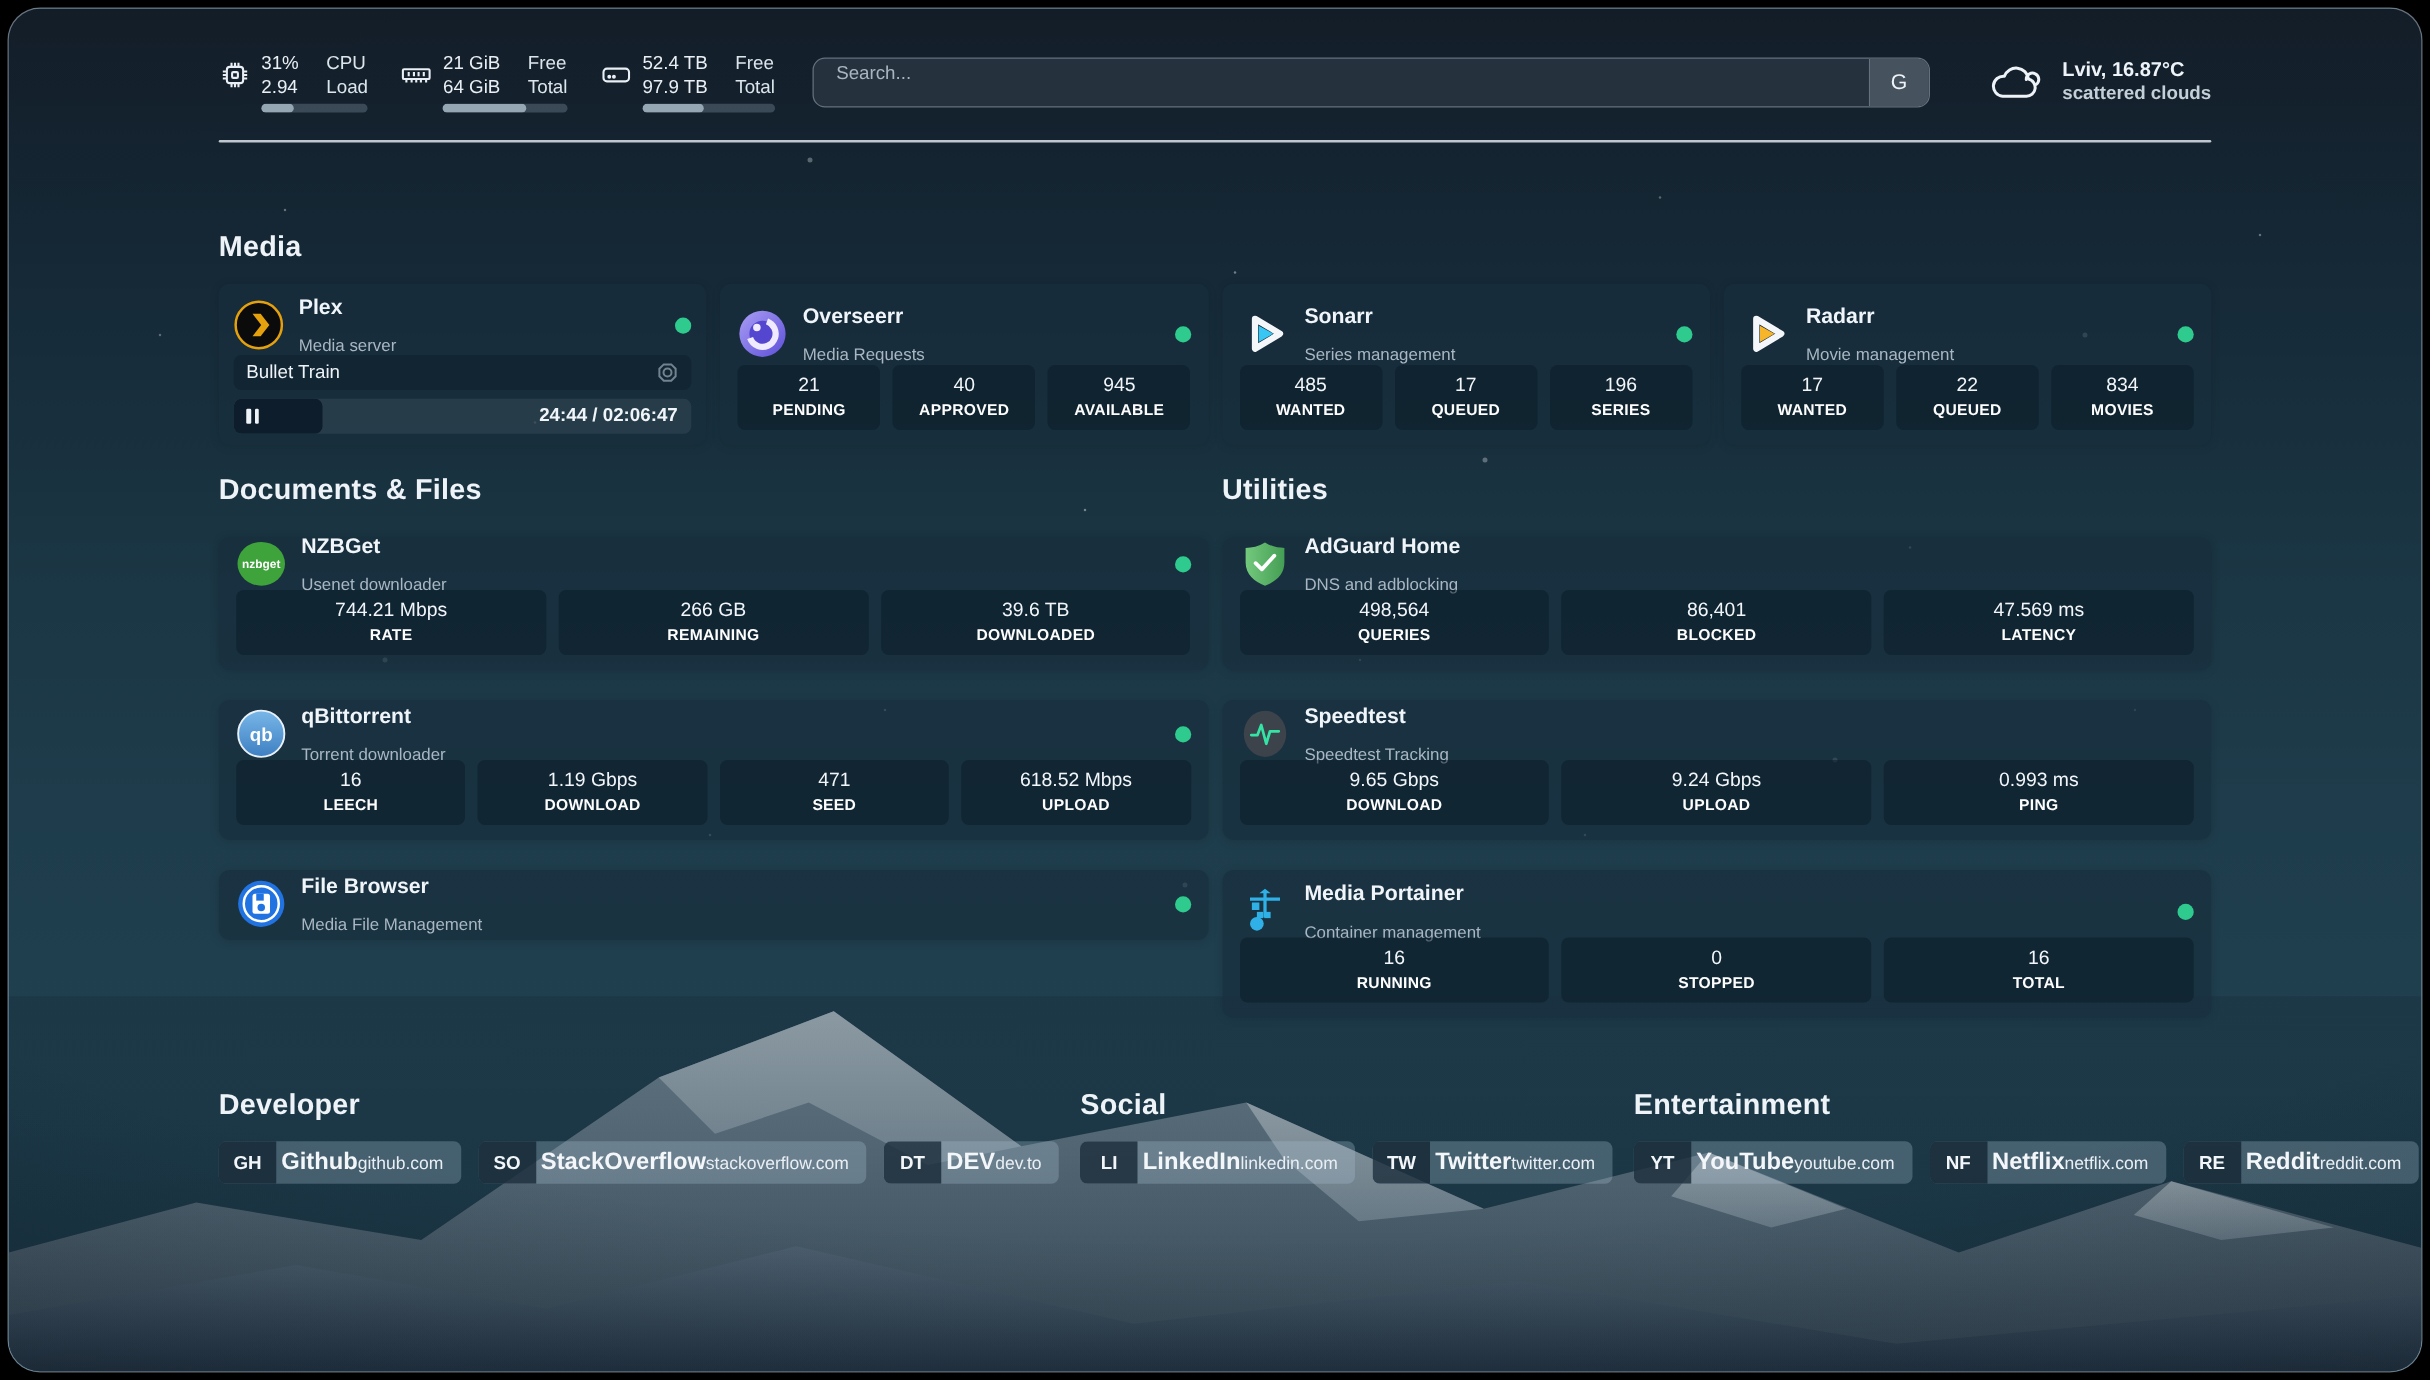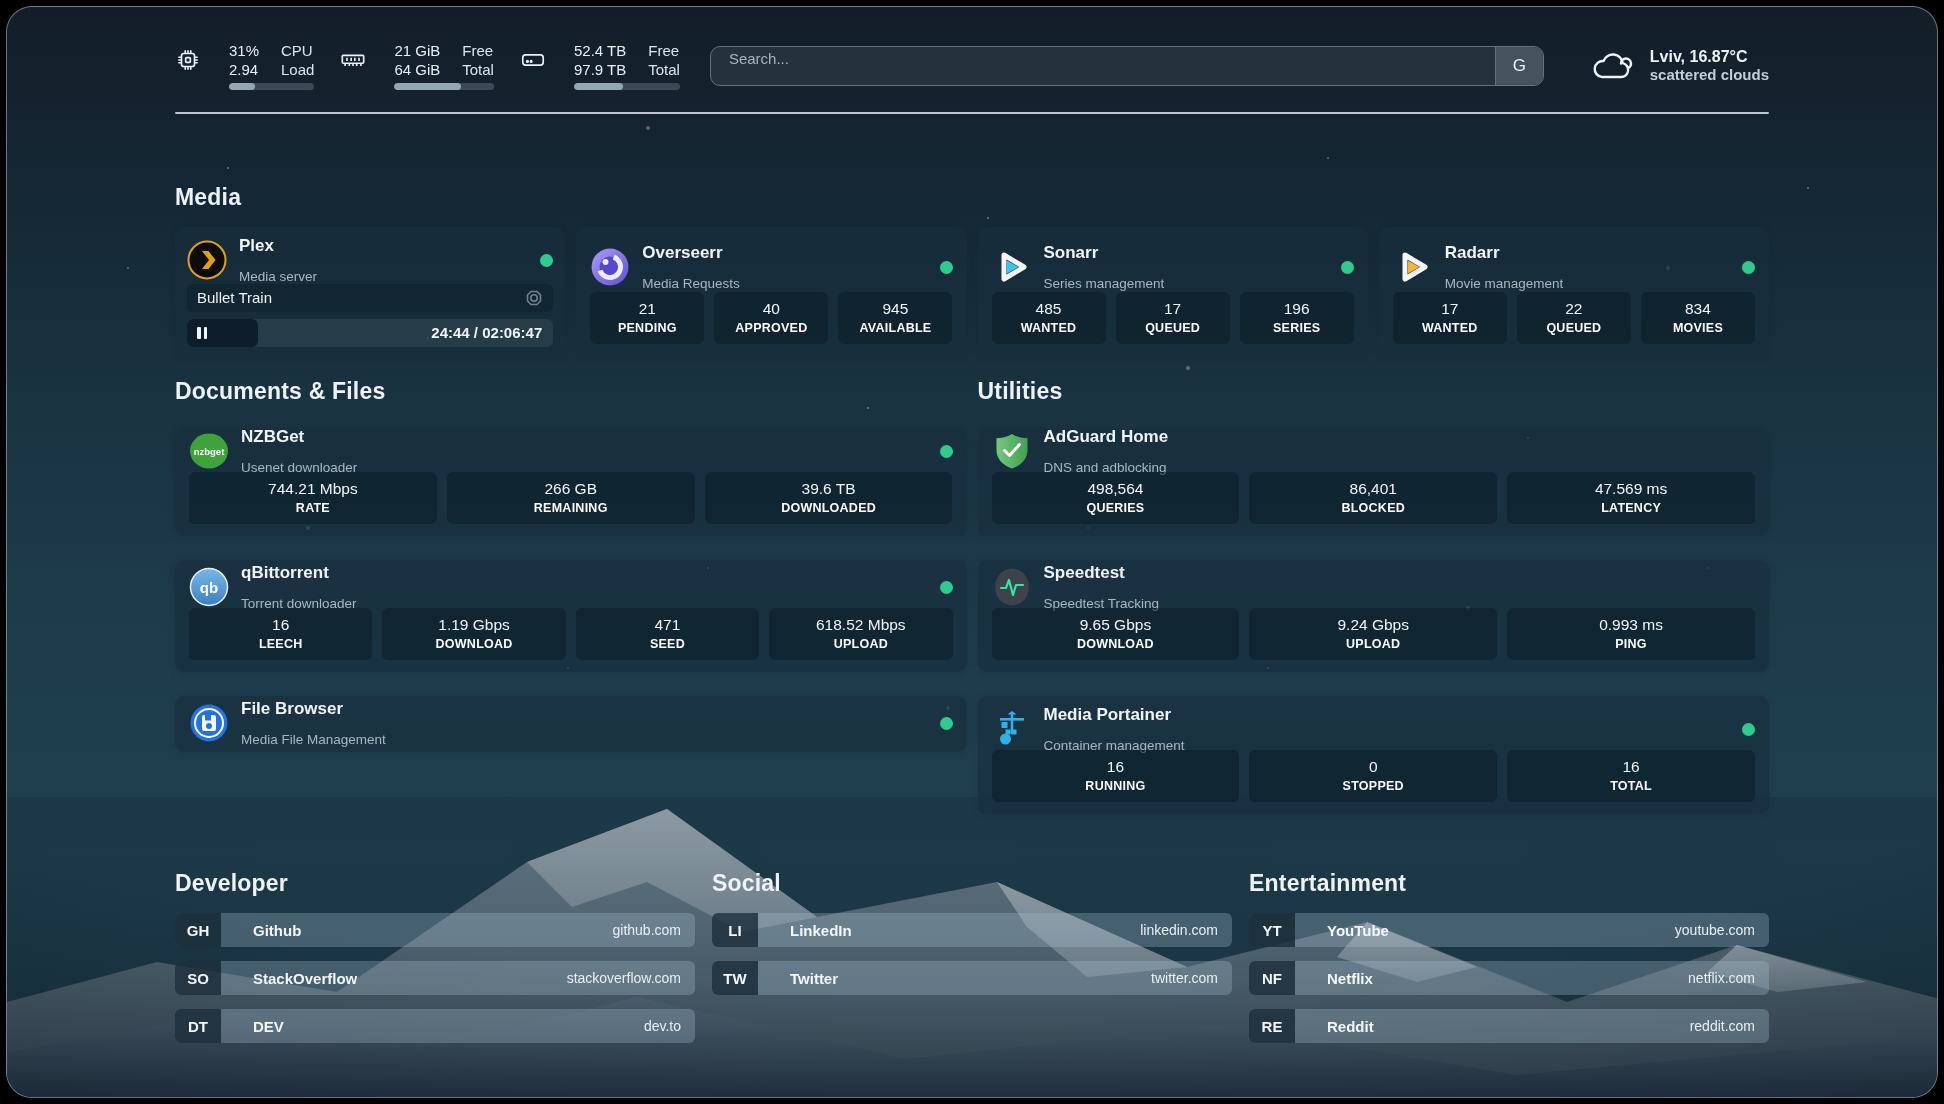--- a/index.html
+++ b/index.html
@@ -23,21 +23,21 @@
       700px 560px 0 0 rgba(255,255,255,.4), 1080px 520px 0 0 rgba(255,255,255,.3),
       1460px 600px 0 1px rgba(255,255,255,.35), 240px 700px 0 0 rgba(255,255,255,.3),
       560px 660px 0 0 rgba(255,255,255,.4), 940px 700px 0 1px rgba(255,255,255,.3),
       1260px 660px 0 0 rgba(255,255,255,.35), 1700px 560px 0 0 rgba(255,255,255,.3),
       1800px 180px 0 0 rgba(255,255,255,.35), 120px 260px 0 0 rgba(255,255,255,.3); }
   .content { position:relative; z-index:2; padding:0 168px; height:100%; }
 
   
   .header { display:flex; align-items:center; padding-top:34px; }
   .sys-stats { display:flex; gap:26px; }
-  .sys-stat { display:flex; gap:28px; align-items:flex-start; }
+  .sys-stat { display:flex; gap:8px; align-items:flex-start; }
   .sys-icon { width:26px; height:26px; margin-top:6px; flex:none; }
   .sys-icon svg { width:100%; height:100%; }
   .sys-body { display:flex; flex-direction:column; }
   .sys-rows { display:flex; gap:22px; }
   .sys-col { display:flex; flex-direction:column; }
   .sys-val { font-size:15px; line-height:19px; color:#e9eff4; }
   .sys-lab { font-size:15px; line-height:19px; color:#dce5ec; }
   .sys-bar { height:7px; border-radius:4px; background:rgba(160,180,195,0.28); margin-top:4px; overflow:hidden; }
   .sys-fill { height:100%; background:#96a7b4; border-radius:4px; }
 
@@ -94,27 +94,27 @@
 
   .two-col { margin-top:22px; display:grid; grid-template-columns:1fr 1fr; column-gap:11px; }
   .col-cards { display:flex; flex-direction:column; }
   .col-cards .app-card { margin-top:24px; }
   .col-cards .app-card:first-of-type { margin-top:25px; }
   .h106 { height:106px; } .h112 { height:112px; } .h56 { height:56px; padding-top:8px; padding-bottom:8px; }
   .h118 { height:118px; }
 
   
   .links-grid { margin-top:56px; display:grid; grid-template-columns:1fr 1fr 1fr; gap:17px; }
-  .link-rows { display:flex; flex-direction:column; gap:14px; margin-top:16px; }
+  .link-rows { display:flex; gap:14px; margin-top:16px; }
   .link-row { height:34px; display:flex; align-items:center; border-radius:6px; overflow:hidden;
     background:rgba(168,192,209,0.3); cursor:pointer; }
   .link-abbr { width:46px; align-self:stretch; background:rgba(14,31,45,0.72);
     display:flex; align-items:center; justify-content:center;
     font-weight:700; font-size:15px; color:#f2f6f9; flex:none; }
-  .link-name { margin-left:32px; font-size:15px; font-weight:600; color:#f4f7fa; }
+  .link-name { margin-left:4px; font-size:19px; font-weight:600; color:#f4f7fa; }
   .link-url { margin-left:auto; margin-right:14px; font-size:14px; color:#e9eff4; }
 </style>
 </head>
 <body>
 
 <div class="window">
 
   <svg class="mountains" viewBox="0 0 1944 300" preserveAspectRatio="none">
     <defs>
       <linearGradient id="rock1" x1="0" y1="0" x2="0" y2="1">

